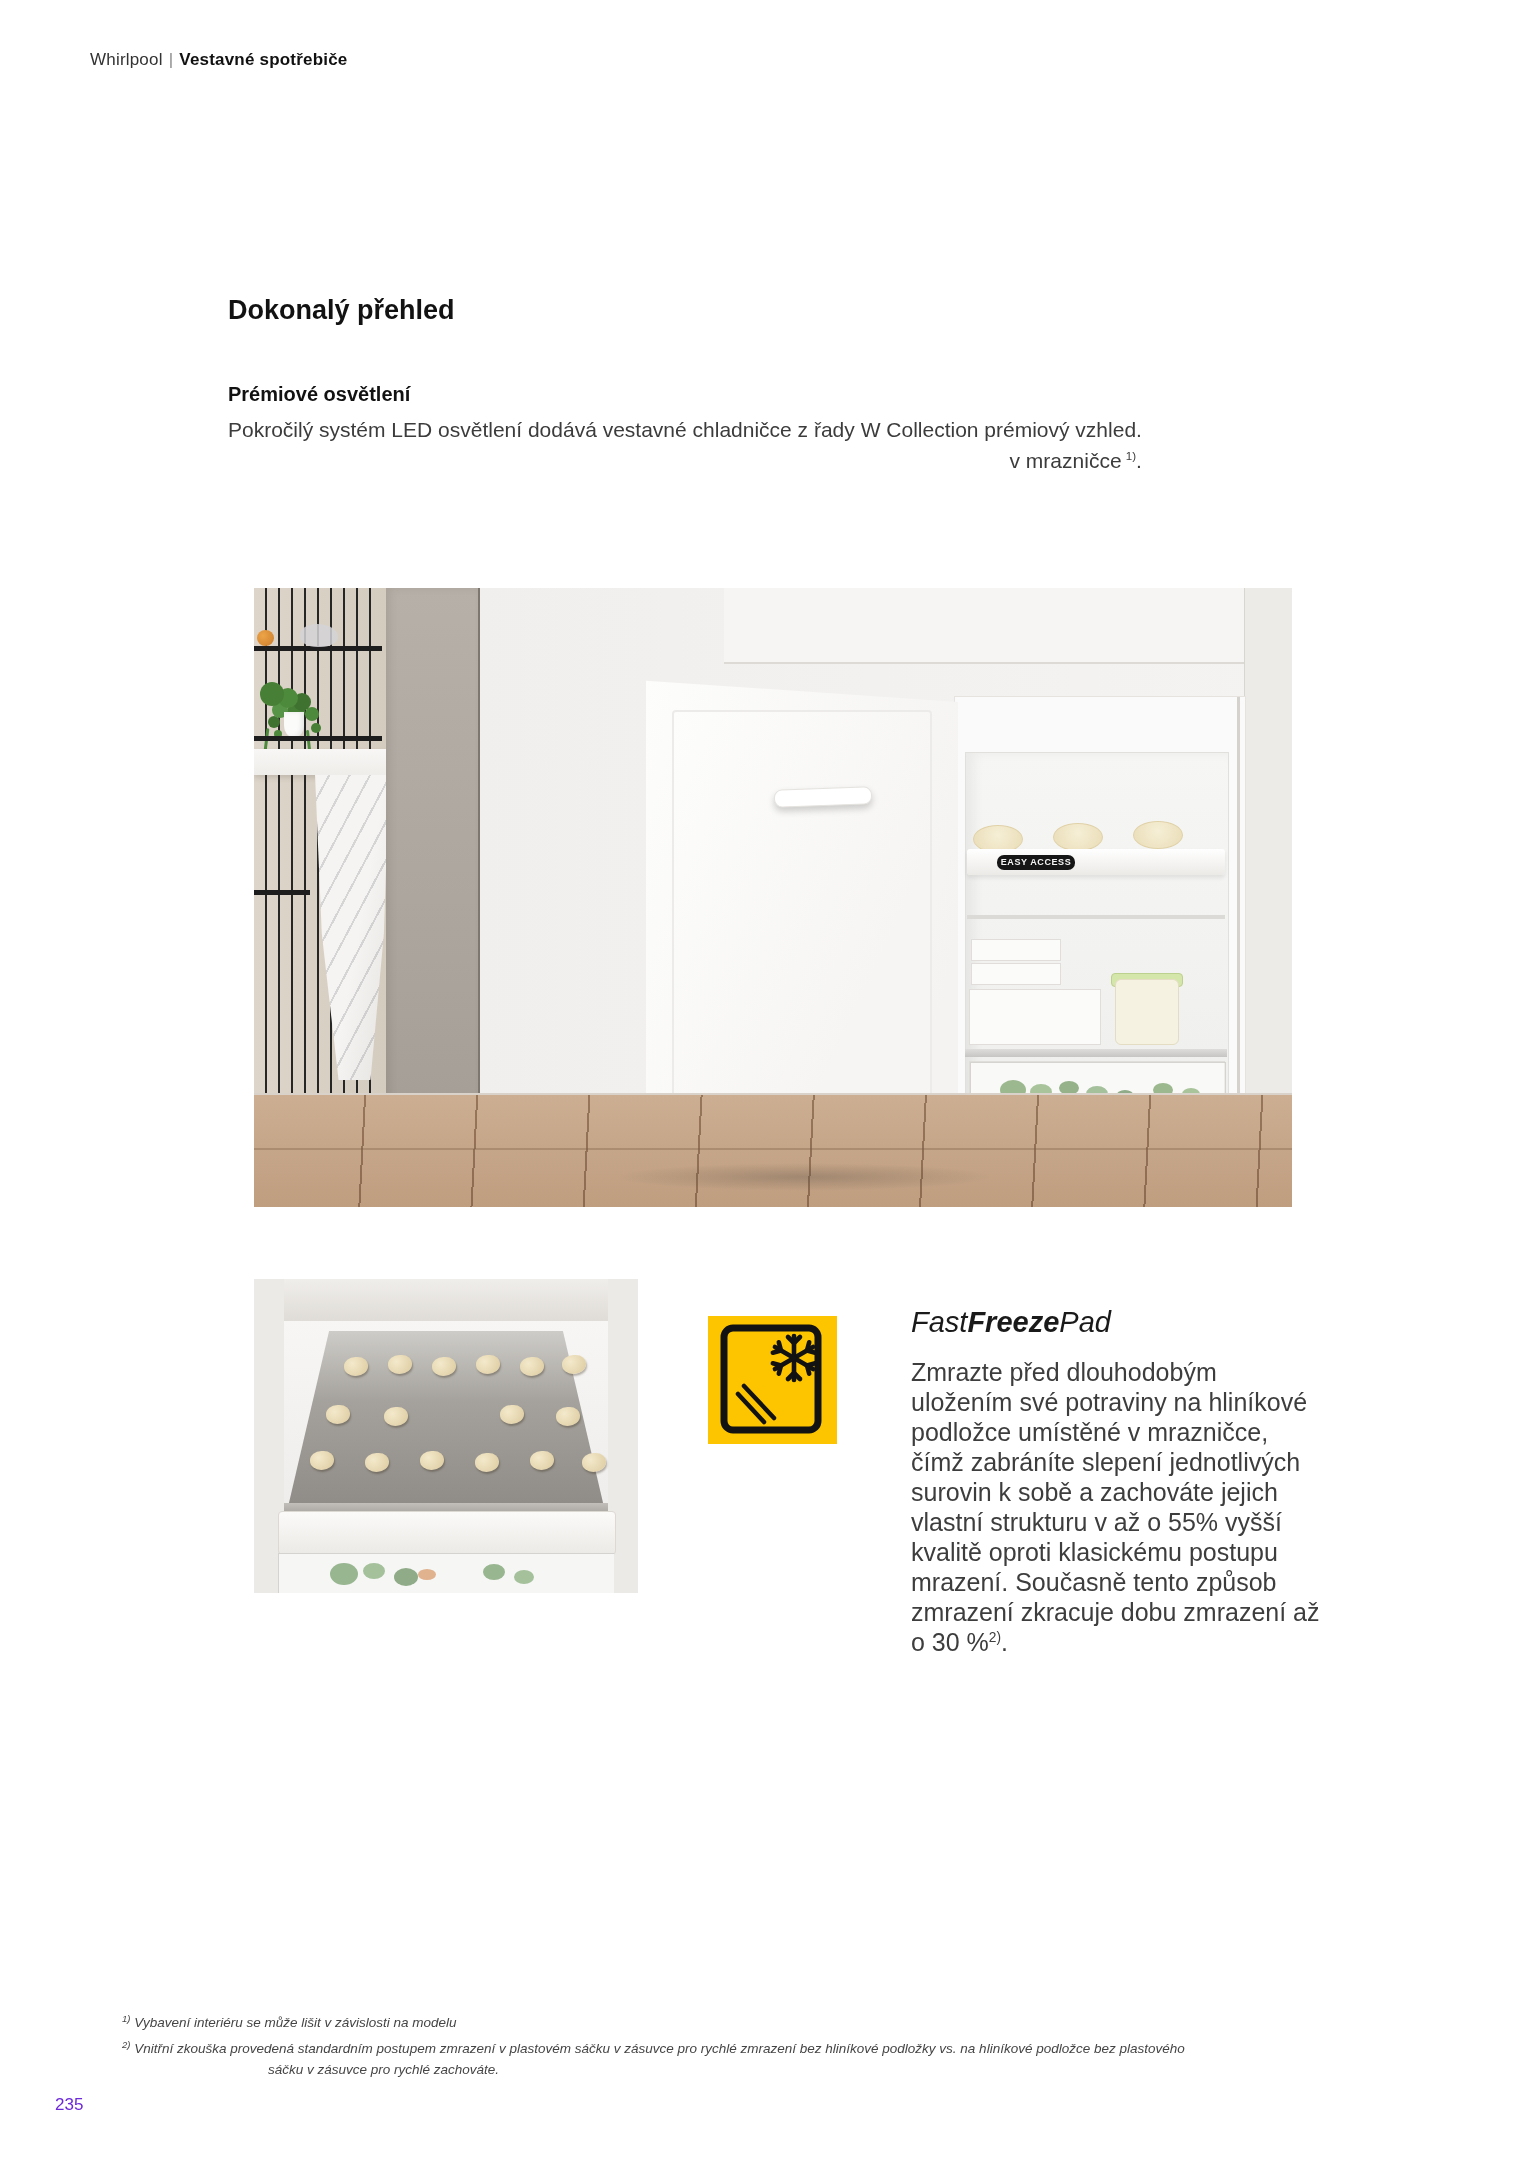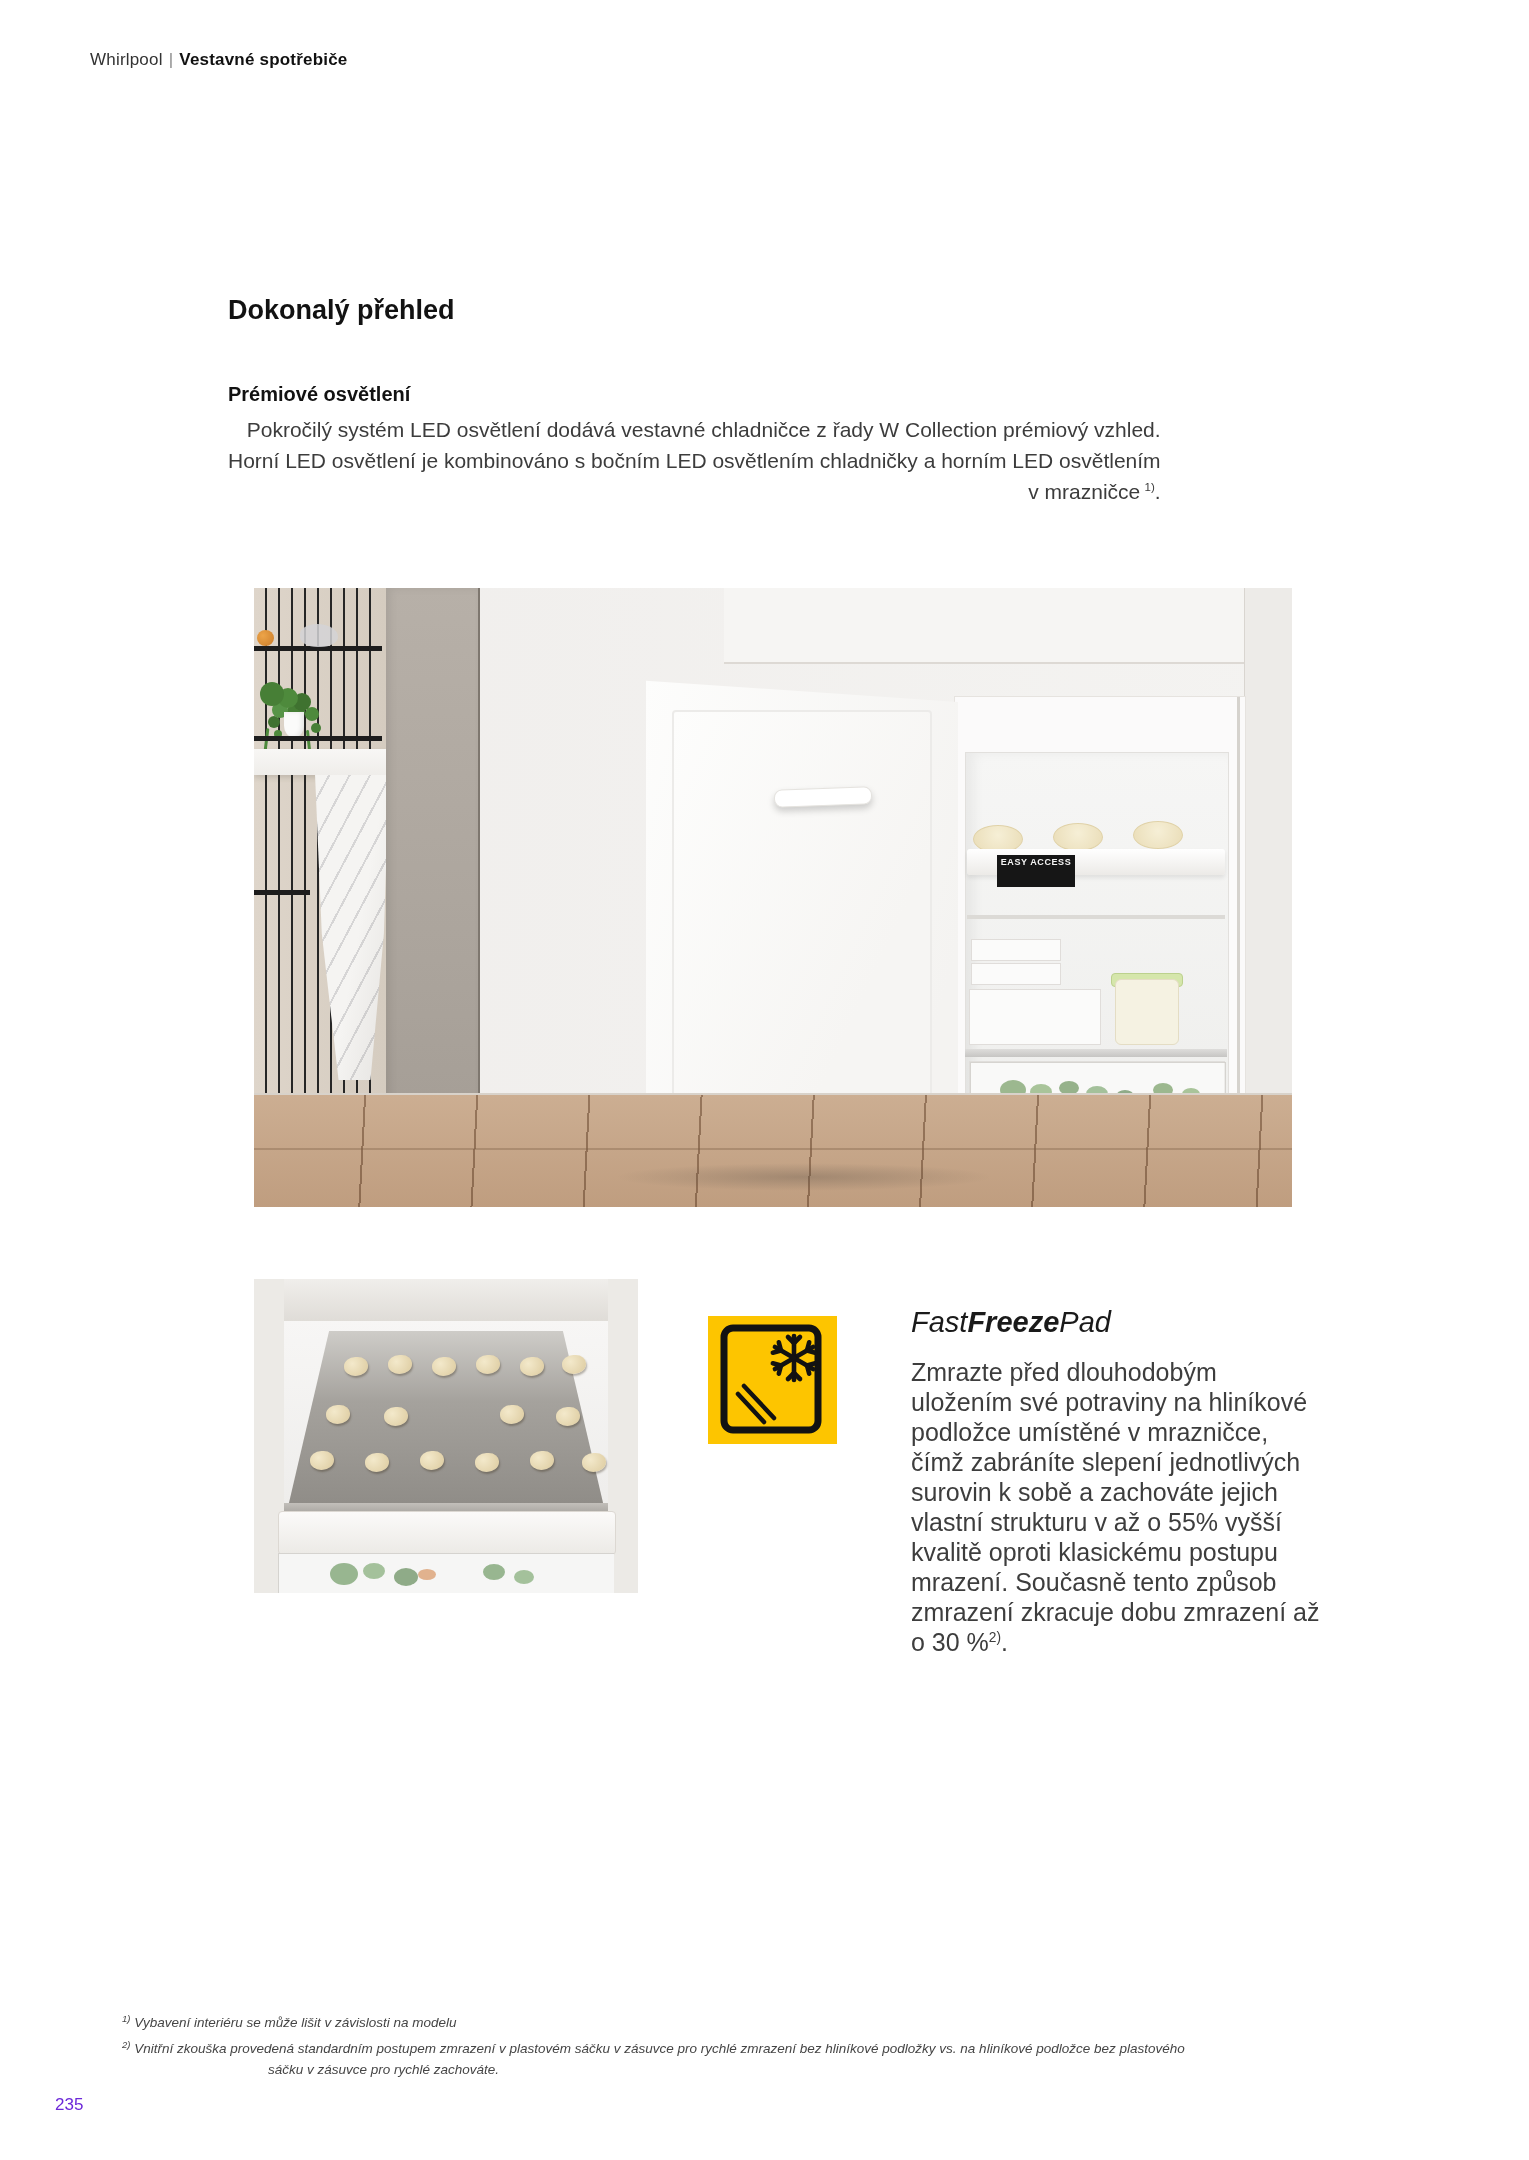--- a/index.html
+++ b/index.html
@@ -35,21 +35,21 @@
     background-blend-mode:multiply;
     clip-path:polygon(6% 0,94% 0,88% 52%,72% 100%,34% 100%,14% 52%);}
   .concrete-pillar{left:132px;top:0;width:92px;height:619px;background:linear-gradient(180deg,#b7b0a8 0%,#aba49c 60%,#a29b93 100%);border-right:2px solid #7e776f;box-shadow:inset 4px 0 8px rgba(0,0,0,.08);}
   .cabinet-top{left:470px;top:0;width:520px;height:74px;background:#f6f5f3;border-bottom:2px solid #ddd9d4;}
   .right-panel{left:990px;top:0;width:48px;height:619px;background:#edebe8;border-left:1px solid #d9d5d0;}
 
   .freezer{left:700px;top:108px;width:290px;height:470px;background:#fbfafa;border:1px solid #e6e3df;}
   .freezer-cavity{left:10px;top:55px;width:262px;height:400px;background:linear-gradient(180deg,#f6f6f5,#eeeeec);border:1px solid #e2e0dd;box-shadow:inset 8px 0 12px rgba(0,0,0,.05);}
   .cake{width:48px;height:26px;border-radius:50%;background:radial-gradient(circle at 50% 35%,#f6efd6,#e9dcb6);border:1px solid #e0d2a8;}
   .shelf-front{left:12px;top:152px;width:258px;height:26px;background:linear-gradient(180deg,#ffffff,#eceae7);border-radius:3px;box-shadow:0 3px 4px rgba(0,0,0,.08);}
-  .ea-label{left:42px;top:158px;width:78px;height:32px;background:#161616;color:#f5f5f5;font-size:9px;font-weight:700;letter-spacing:.6px;text-align:center;line-height:15px;}
+  .ea-label{left:42px;top:158px;width:78px;height:15px;background:#161616;color:#f5f5f5;font-size:9px;font-weight:700;letter-spacing:.6px;text-align:center;line-height:15px;border-radius:7px;}
   .mid-divider{left:12px;top:218px;width:258px;height:4px;background:#dcdad6;}
   .fz-box{background:#fbfbfa;border:1px solid #e0ddda;}
   .fz-jar{left:160px;top:282px;width:62px;height:64px;background:#f5f2e2;border:1px solid #e4ddc4;border-radius:6px;}
   .fz-jar-lid{left:156px;top:276px;width:70px;height:12px;background:#d5e6ab;border:1px solid #bcd18d;border-radius:4px;}
   .rail{left:10px;top:352px;width:262px;height:8px;background:linear-gradient(180deg,#dedddb,#c6c5c3);}
   .lower-drawer{left:14px;top:364px;width:254px;height:90px;background:#f4f4f3;border:1px solid #e0dedb;}
   .greens{left:30px;top:18px;width:26px;height:20px;border-radius:50%;background:#55853f;
     box-shadow:28px 2px 0 -2px #6b9a52,56px -2px 0 -3px #4a7a38,84px 4px 0 -2px #639454,150px 0 0 -3px #55853f,178px 4px 0 -4px #6b9a52,112px 6px 0 -4px #3f6f33;}
   .egg{width:13px;height:11px;border-radius:50%;background:#ead9c4;border:1px solid #dcc6ab;}
   .glass-front{left:0;top:0;width:100%;height:100%;background:rgba(255,255,255,.42);border:1px solid rgba(205,202,197,.8);}
@@ -100,21 +100,20 @@
 
 <div class="abs hdr">
   <span class="brand">Whirlpool</span><span class="sep">|</span><span class="sect">Vestavné spotřebiče</span>
 </div>
 
 <div class="abs title">Dokonalý přehled</div>
 <div class="abs subtitle">Prémiové osvětlení</div>
 
 <div class="abs intro">
   <div>Pokročilý systém LED osvětlení dodává vestavné chladničce z řady W Collection prémiový vzhled.</div>
-  <div>Horní LED osvětlení je kombinováno s bočním LED osvětlením chladničky a horním LED osvětlením</div>
   <div><span>v mrazničce</span> <sup class="fn">1)</sup><span>.</span></div>
 </div>
 
 <div class="abs photo-main">
   <div class="abs beige-wall"></div>
   <div class="abs wire-rods"></div>
   <div class="abs shelf-bar" style="top:58px;"></div>
   <div class="abs fruit"></div>
   <div class="abs elephant"></div>
   <div class="abs foliage"></div>

